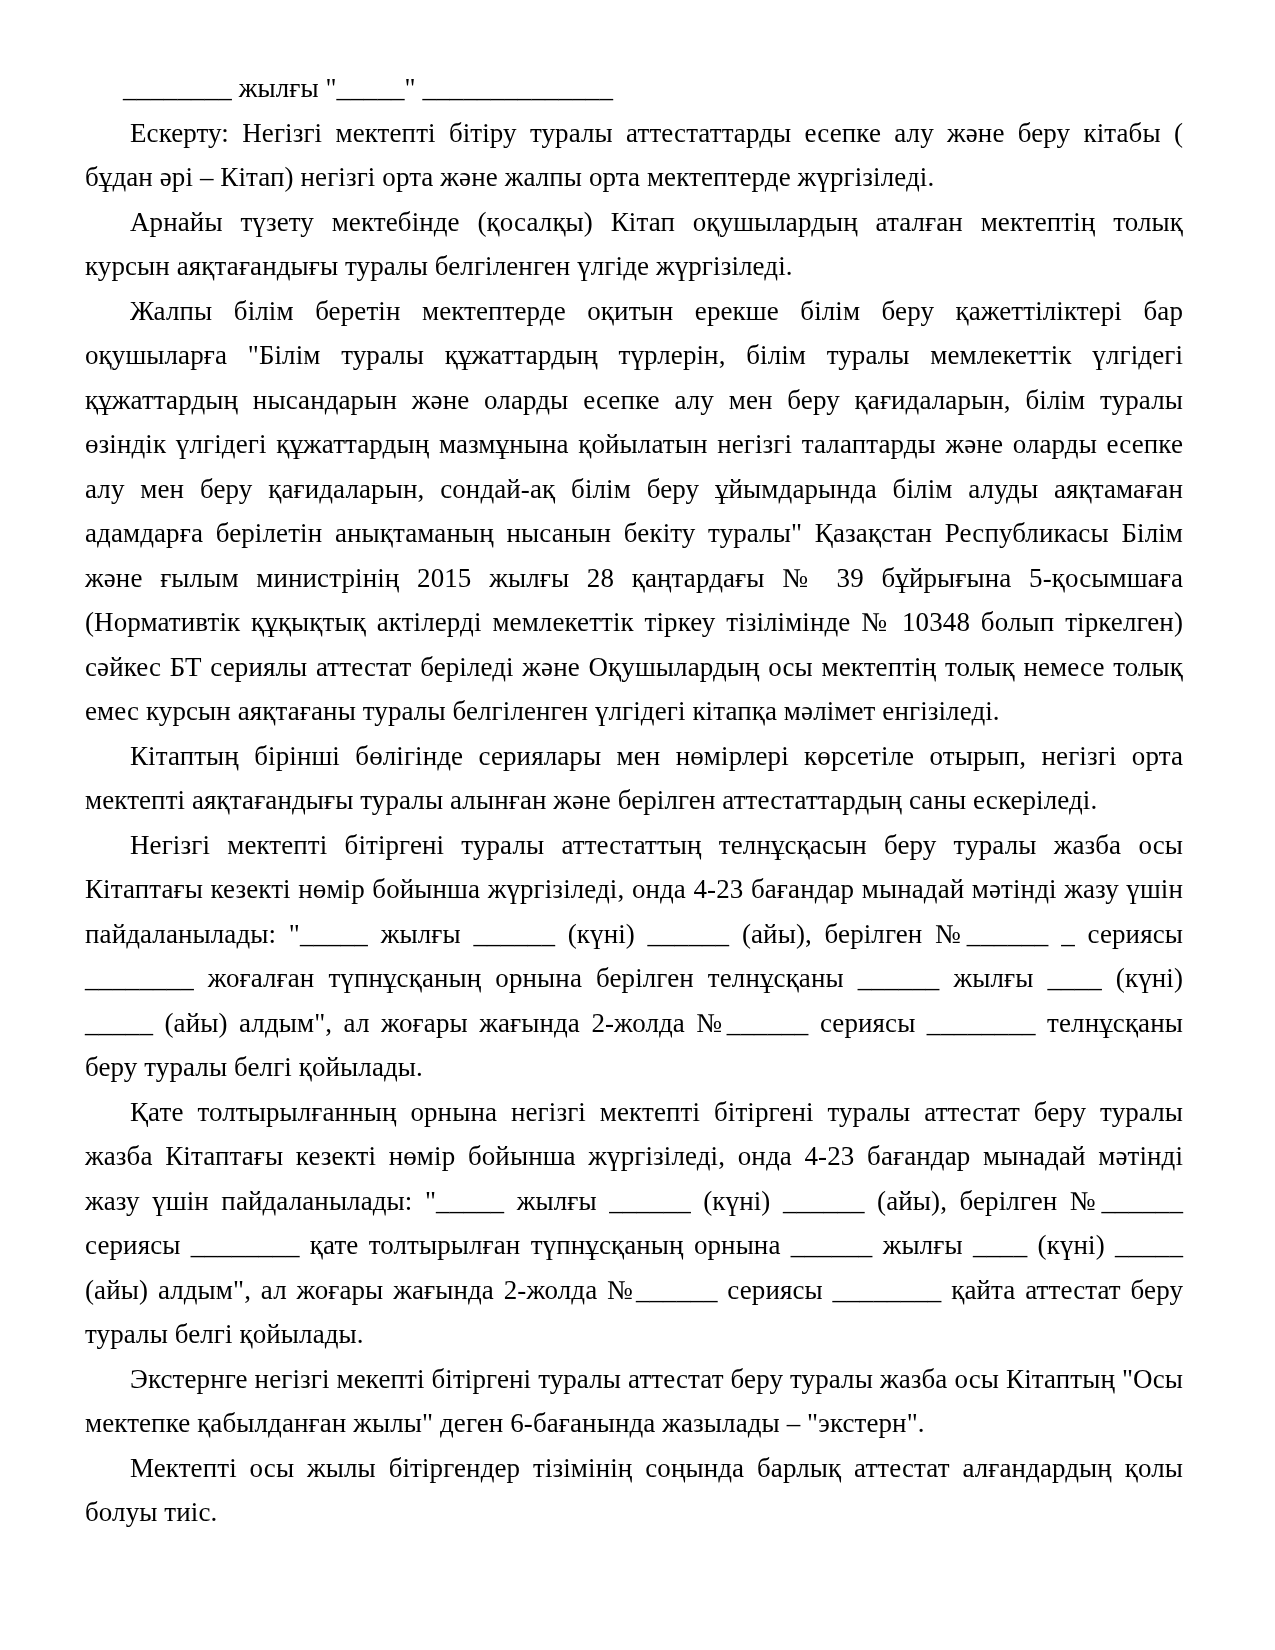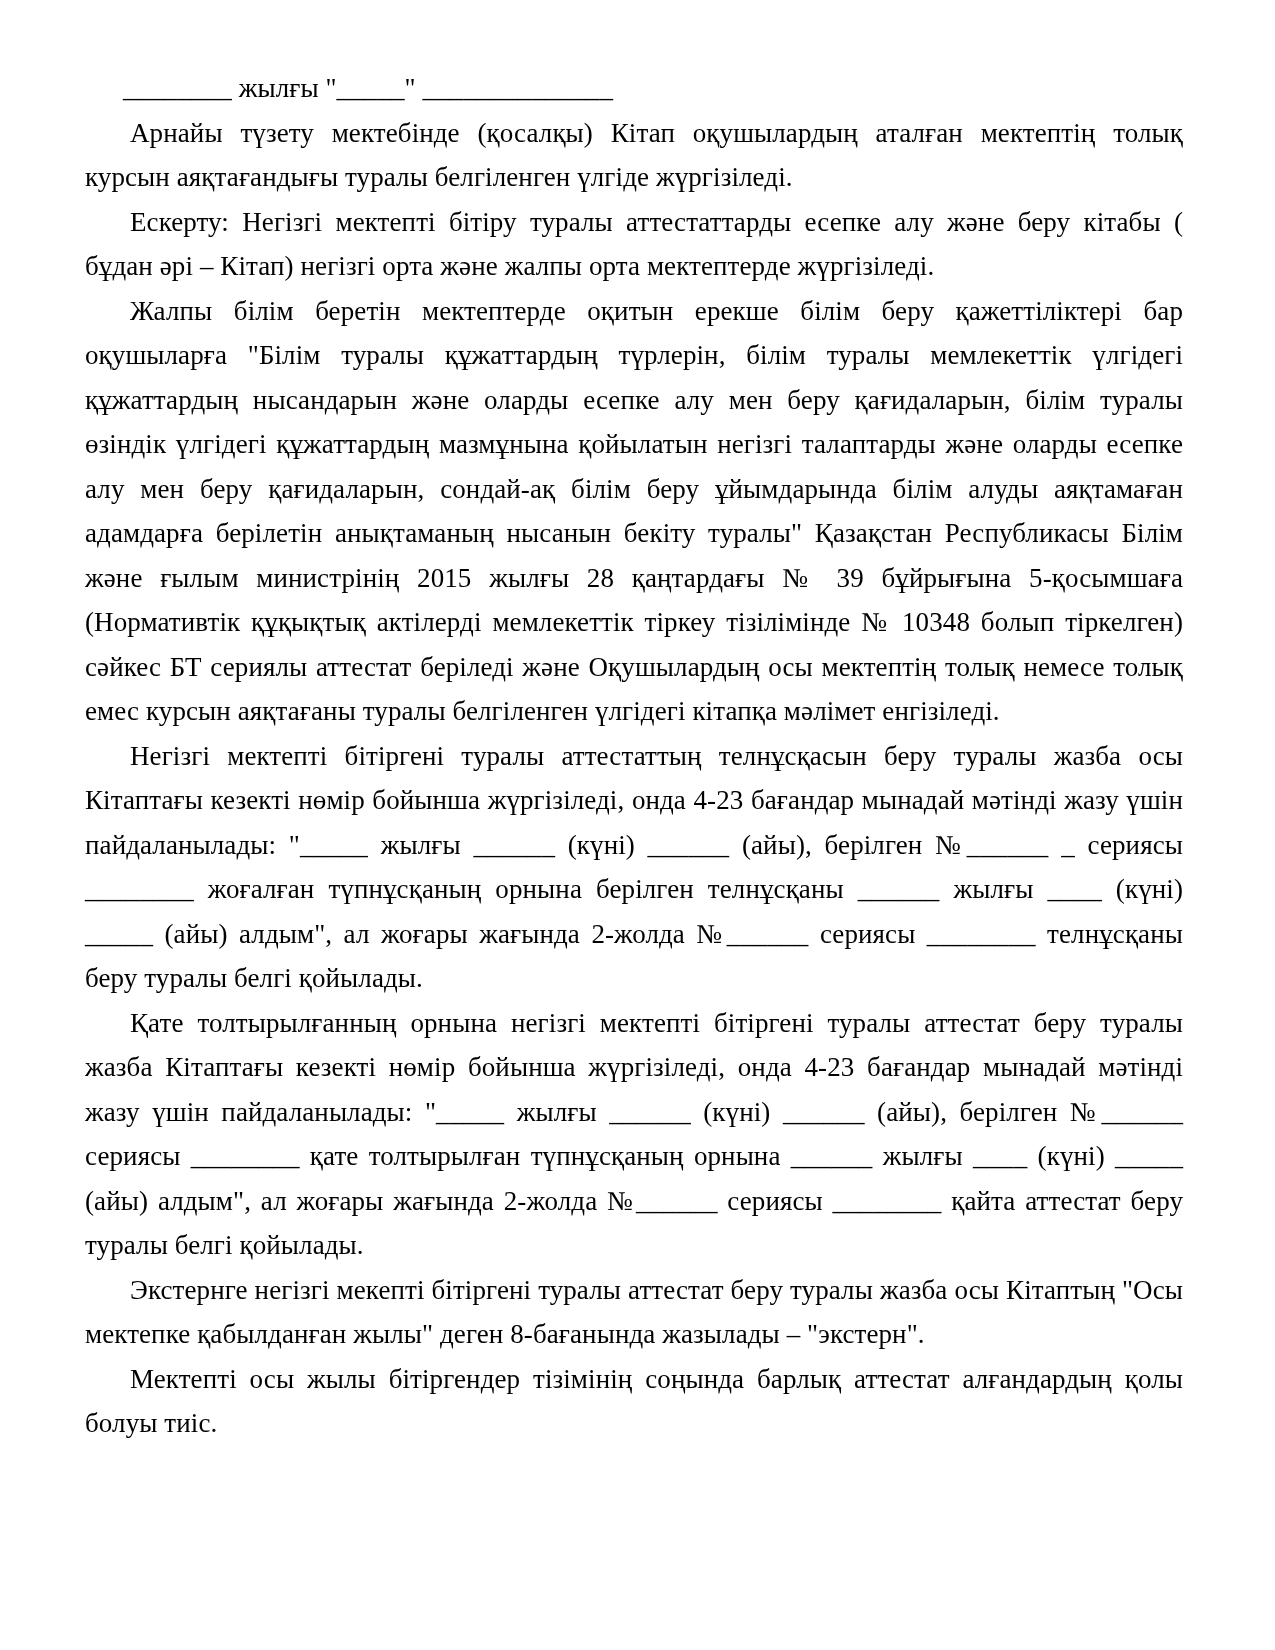--- a/index.html
+++ b/index.html
@@ -34,22 +34,23 @@
       text-indent: 38px;
       white-space: nowrap;
     }
   </style>
 </head>
 <body>
 
 <div class="page">
   <div class="doc">
     <p class="top-line">________ жылғы "_____" ______________</p>
+    <p>Ескерту: Негізгі мектепті бітіру туралы аттестаттарды есепке алу және беру кітабы ( бұдан әрі – Кітап) негізгі орта және жалпы орта мектептерде жүргізіледі.</p>
     <p>Арнайы түзету мектебінде (қосалқы) Кітап оқушылардың аталған мектептің толық курсын аяқтағандығы туралы белгіленген үлгіде жүргізіледі.</p>
-    <p>Ескерту: Негізгі мектепті бітіру туралы аттестаттарды есепке алу және беру кітабы ( бұдан әрі – Кітап) негізгі орта және жалпы орта мектептерде жүргізіледі.</p>
     <p>Жалпы білім беретін мектептерде оқитын ерекше білім беру қажеттіліктері бар оқушыларға "Білім туралы құжаттардың түрлерін, білім туралы мемлекеттік үлгідегі құжаттардың нысандарын және оларды есепке алу мен беру қағидаларын, білім туралы өзіндік үлгідегі құжаттардың мазмұнына қойылатын негізгі талаптарды және оларды есепке алу мен беру қағидаларын, сондай-ақ білім беру ұйымдарында білім алуды аяқтамаған адамдарға берілетін анықтаманың нысанын бекіту туралы" Қазақстан Республикасы Білім және ғылым министрінің 2015 жылғы 28 қаңтардағы № 39 бұйрығына 5-қосымшаға (Нормативтік құқықтық актілерді мемлекеттік тіркеу тізілімінде № 10348 болып тіркелген) сәйкес БТ сериялы аттестат беріледі және Оқушылардың осы мектептің толық немесе толық емес курсын аяқтағаны туралы белгіленген үлгідегі кітапқа мәлімет енгізіледі.</p>
+    <p>Кітаптың бірінші бөлігінде сериялары мен нөмірлері көрсетіле отырып, негізгі орта мектепті аяқтағандығы туралы алынған және берілген аттестаттардың саны ескеріледі.</p>
     <p>Негізгі мектепті бітіргені туралы аттестаттың телнұсқасын беру туралы жазба осы Кітаптағы кезекті нөмір бойынша жүргізіледі, онда 4-23 бағандар мынадай мәтінді жазу үшін пайдаланылады: "_____ жылғы ______ (күні) ______ (айы), берілген №______ _ сериясы ________ жоғалған түпнұсқаның орнына берілген телнұсқаны ______ жылғы ____ (күні) _____ (айы) алдым", ал жоғары жағында 2-жолда №______ сериясы ________ телнұсқаны беру туралы белгі қойылады.</p>
     <p>Қате толтырылғанның орнына негізгі мектепті бітіргені туралы аттестат беру туралы жазба Кітаптағы кезекті нөмір бойынша жүргізіледі, онда 4-23 бағандар мынадай мәтінді жазу үшін пайдаланылады: "_____ жылғы ______ (күні) ______ (айы), берілген №______ сериясы ________ қате толтырылған түпнұсқаның орнына ______ жылғы ____ (күні) _____ (айы) алдым", ал жоғары жағында 2-жолда №______ сериясы ________ қайта аттестат беру туралы белгі қойылады.</p>
-    <p>Экстернге негізгі мекепті бітіргені туралы аттестат беру туралы жазба осы Кітаптың "Осы мектепке қабылданған жылы" деген 8-бағанында жазылады – "экстерн".</p>
+    <p>Экстернге негізгі мекепті бітіргені туралы аттестат беру туралы жазба осы Кітаптың "Осы мектепке қабылданған жылы" деген 6-бағанында жазылады – "экстерн".</p>
     <p>Мектепті осы жылы бітіргендер тізімінің соңында барлық аттестат алғандардың қолы болуы тиіс.</p>
 
   </div>
 </div>
 
 </body></html>

